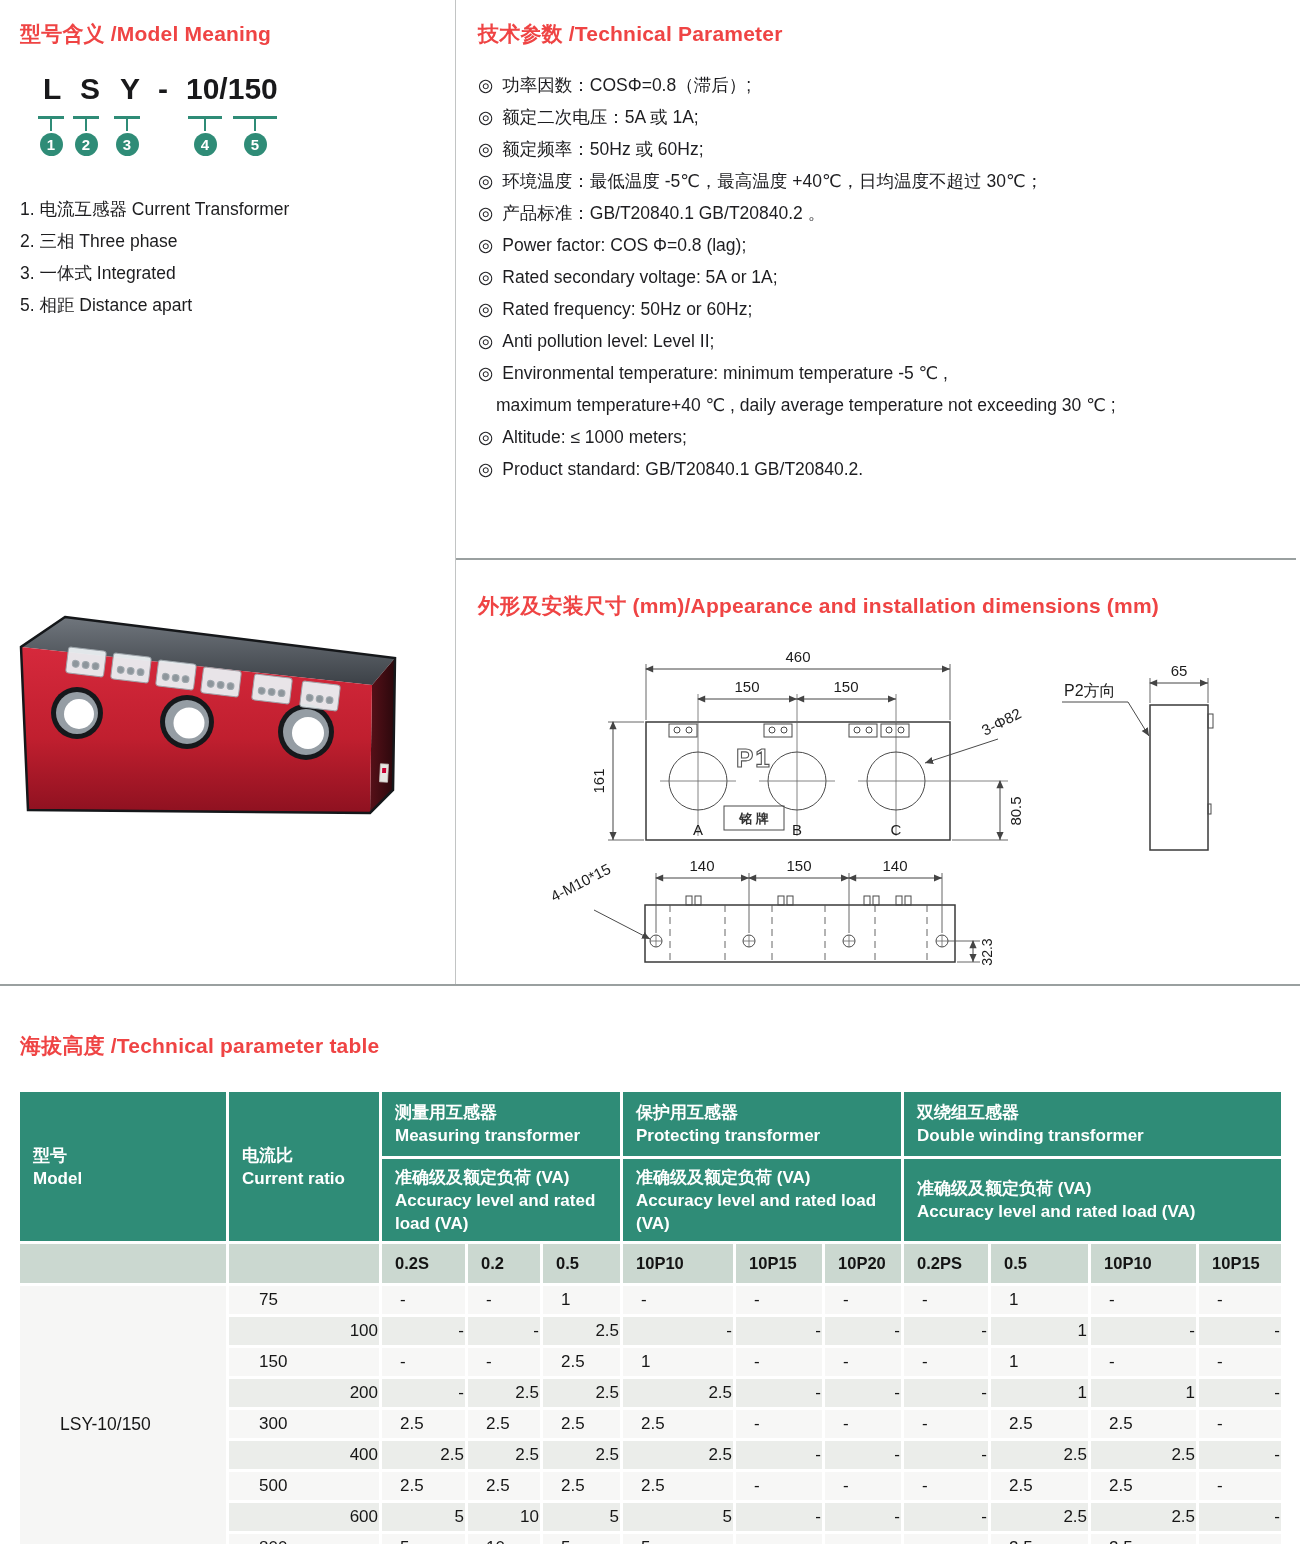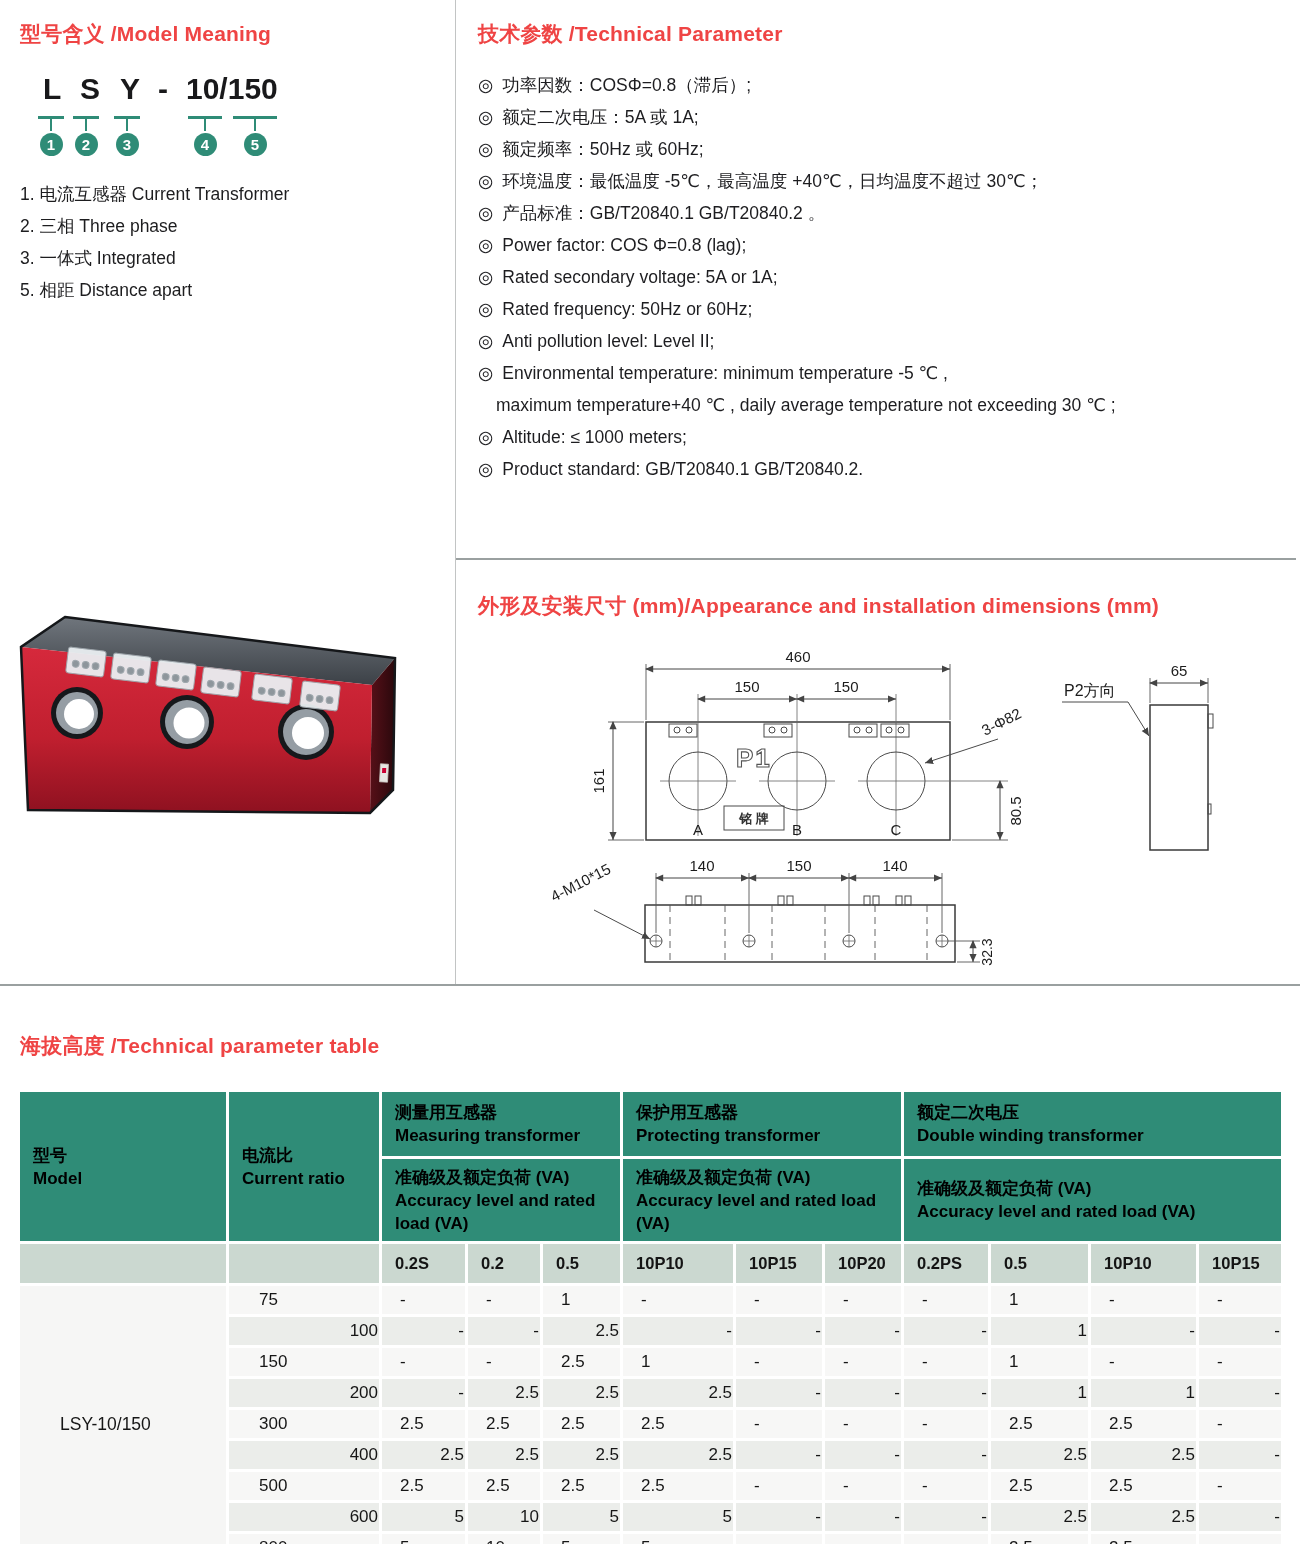--- a/index.html
+++ b/index.html
@@ -14,40 +14,40 @@
   #code-block{left:20px;top:72px;width:420px;height:95px;}
   .code-part{position:absolute;top:0;font-size:30px;font-weight:700;color:#19191b;}
   .cp0{left:23px;} .cp1{left:60px;} .cp2{left:100px;} .cp3{left:138px;} .cp4{left:166px;}
   .mark{position:absolute;top:44px;}
   .mark .bar{height:3px;background:#2f8c77;}
   .mark .stem{width:2px;height:12px;background:#2f8c77;margin:0 auto;}
   .mark .dot{width:23px;height:23px;border-radius:50%;background:#2f8c77;color:#fff;
     font-size:15px;font-weight:700;display:flex;align-items:center;justify-content:center;margin:2px auto 0;}
   .mk0{left:18px;width:26px;} .mk1{left:53px;width:26px;} .mk2{left:94px;width:26px;}
   .mk3{left:168px;width:34px;} .mk4{left:213px;width:44px;}
-  #mm-list{left:20px;top:178px;width:430px;font-size:17.5px;line-height:32px;color:#1d1d1f;}
+  #mm-list{left:20px;top:193px;width:430px;font-size:17.5px;line-height:32px;color:#1d1d1f;}
   
   #vline{left:455px;top:0;width:1px;height:985px;background:#c2c4c4;}
   #hline-right{left:456px;top:558px;width:840px;height:2px;background:#9aa0a0;}
   #hline-full{left:0;top:984px;width:1300px;height:2px;background:#9aa0a0;}
   
   #tp-title{left:478px;top:20px;}
   #tp-list{left:478px;top:69px;width:815px;font-size:17.5px;line-height:32px;color:#1d1d20;}
   .tp-line .blt{margin-right:9px;}
   .tp-line.cont{padding-left:18px;}
   
   #dim-title{left:478px;top:592px;}
   
   #tbl-title{left:20px;top:1032px;}
   #ptable{left:17px;top:1089px;}
   table{border-collapse:separate;border-spacing:3px;table-layout:fixed;width:1267px;
         border-bottom:2px solid #8f9496;}
   th,td{margin:0;overflow:hidden;}
   th{font-weight:700;text-align:left;}
-  .green{background:#2f8c77;color:#000000;font-size:17px;line-height:23px;padding:4px 6px 4px 13px;vertical-align:middle;}
+  .green{background:#2f8c77;color:#ffffff;font-size:17px;line-height:23px;padding:4px 6px 4px 13px;vertical-align:middle;}
   .grp{vertical-align:middle;height:56px;}
   .acc{vertical-align:middle;height:74px;}
   .sub{background:#cbd8d0;color:#141414;font-size:16.5px;font-weight:700;height:35px;padding:2px 4px 2px 13px;vertical-align:middle;}
   .model-cell{background:#f6f6f5;font-size:17.5px;color:#161616;padding-left:40px;vertical-align:middle;}
   .ratio-cell{padding-left:30px;font-size:17px;color:#161616;}
   .val-cell{padding-left:18px;font-size:17px;color:#161616;}
   tr.r-odd td{background:#f7f7f6;} tr.r-even td{background:#ebedea;text-align:right;}
   tr.r-odd td.model-cell, tr.r-even td.model-cell{background:#f6f6f5;}
   tbody td{height:26px;vertical-align:middle;}
   
@@ -377,21 +377,21 @@
       </th>
       <th class="green grp" colspan="3">
         <div>测量用互感器</div>
             <div>Measuring transformer</div>
       </th>
       <th class="green grp" colspan="3">
         <div>保护用互感器</div>
             <div>Protecting transformer</div>
       </th>
       <th class="green grp" colspan="4">
-        <div>额定二次电压</div>
+        <div>双绕组互感器</div>
             <div>Double winding transformer</div>
       </th>
     </tr>
     <tr>
       <th class="green acc" colspan="3">
         <div>准确级及额定负荷 (VA)</div>
             <div>Accuracy level and rated load (VA)</div>
       </th>
       <th class="green acc" colspan="3">
         <div>准确级及额定负荷 (VA)</div>

